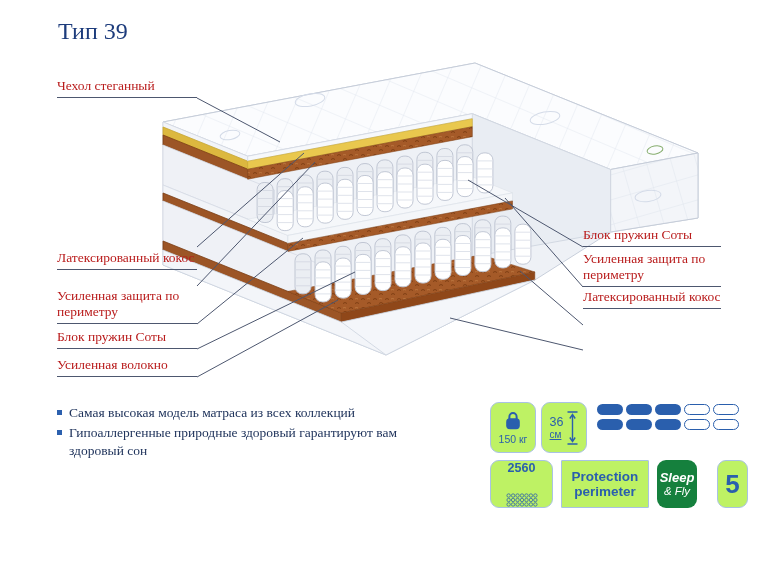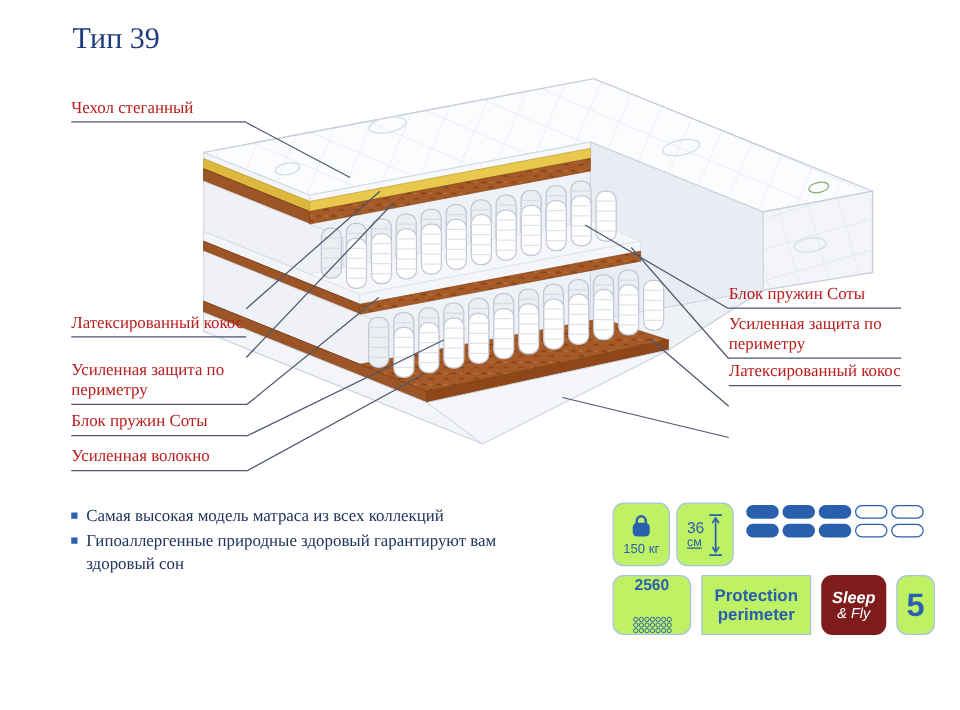--- a/index.html
+++ b/index.html
@@ -17,21 +17,21 @@
   .features li span.t{font-size:13.5px;line-height:18.5px;color:#20345c;}
   .specs{position:absolute;left:490px;top:402px;width:258px;height:106px;
          font-family:"Liberation Sans",sans-serif;}
   .sbox{position:absolute;border:1.5px solid #a9c2e4;border-radius:9px;box-sizing:border-box;
         display:flex;flex-direction:column;align-items:center;justify-content:center;background:#bef264;}
   .b-weight{left:0;top:0;width:46px;height:51px;}
   .b-height{left:51px;top:0;width:46px;height:51px;flex-direction:row;gap:4px;}
   .b-springs{left:0;top:58px;width:63px;height:48px;gap:16px;}
   .b-prot{left:71px;top:58px;width:88px;height:48px;border-radius:1px;}
   .b-warranty{left:227px;top:58px;width:31px;height:48px;}
-  .brand{position:absolute;left:167px;top:58px;width:52px;height:48px;background:#7f1d1d;border-radius:9px;
+  .brand{position:absolute;left:167px;top:58px;width:40px;height:48px;background:#15803d;border-radius:9px;
          display:flex;flex-direction:column;align-items:center;justify-content:center;color:#fff;}
   .brand .b1{font-size:13px;font-weight:bold;font-style:italic;line-height:14px;}
   .brand .b2{font-size:11.5px;font-weight:normal;font-style:italic;line-height:13px;}
   .sval{font-size:10.5px;color:#2a5fad;margin-top:2px;}
   .hnum{font-size:12.5px;color:#2a5fad;text-align:center;line-height:13px;}
   .hcm{font-size:10px;color:#2a5fad;text-align:left;line-height:11px;text-decoration:underline;}
   .spr-count{font-size:12.5px;font-weight:bold;color:#2a5fad;margin-bottom:2px;}
   .prot-line{font-size:13.5px;font-weight:bold;color:#2a5fad;line-height:15px;}
   .war{font-size:26px;font-weight:bold;color:#2a5fad;}
   .firmness{position:absolute;left:107px;top:2px;width:151px;}

